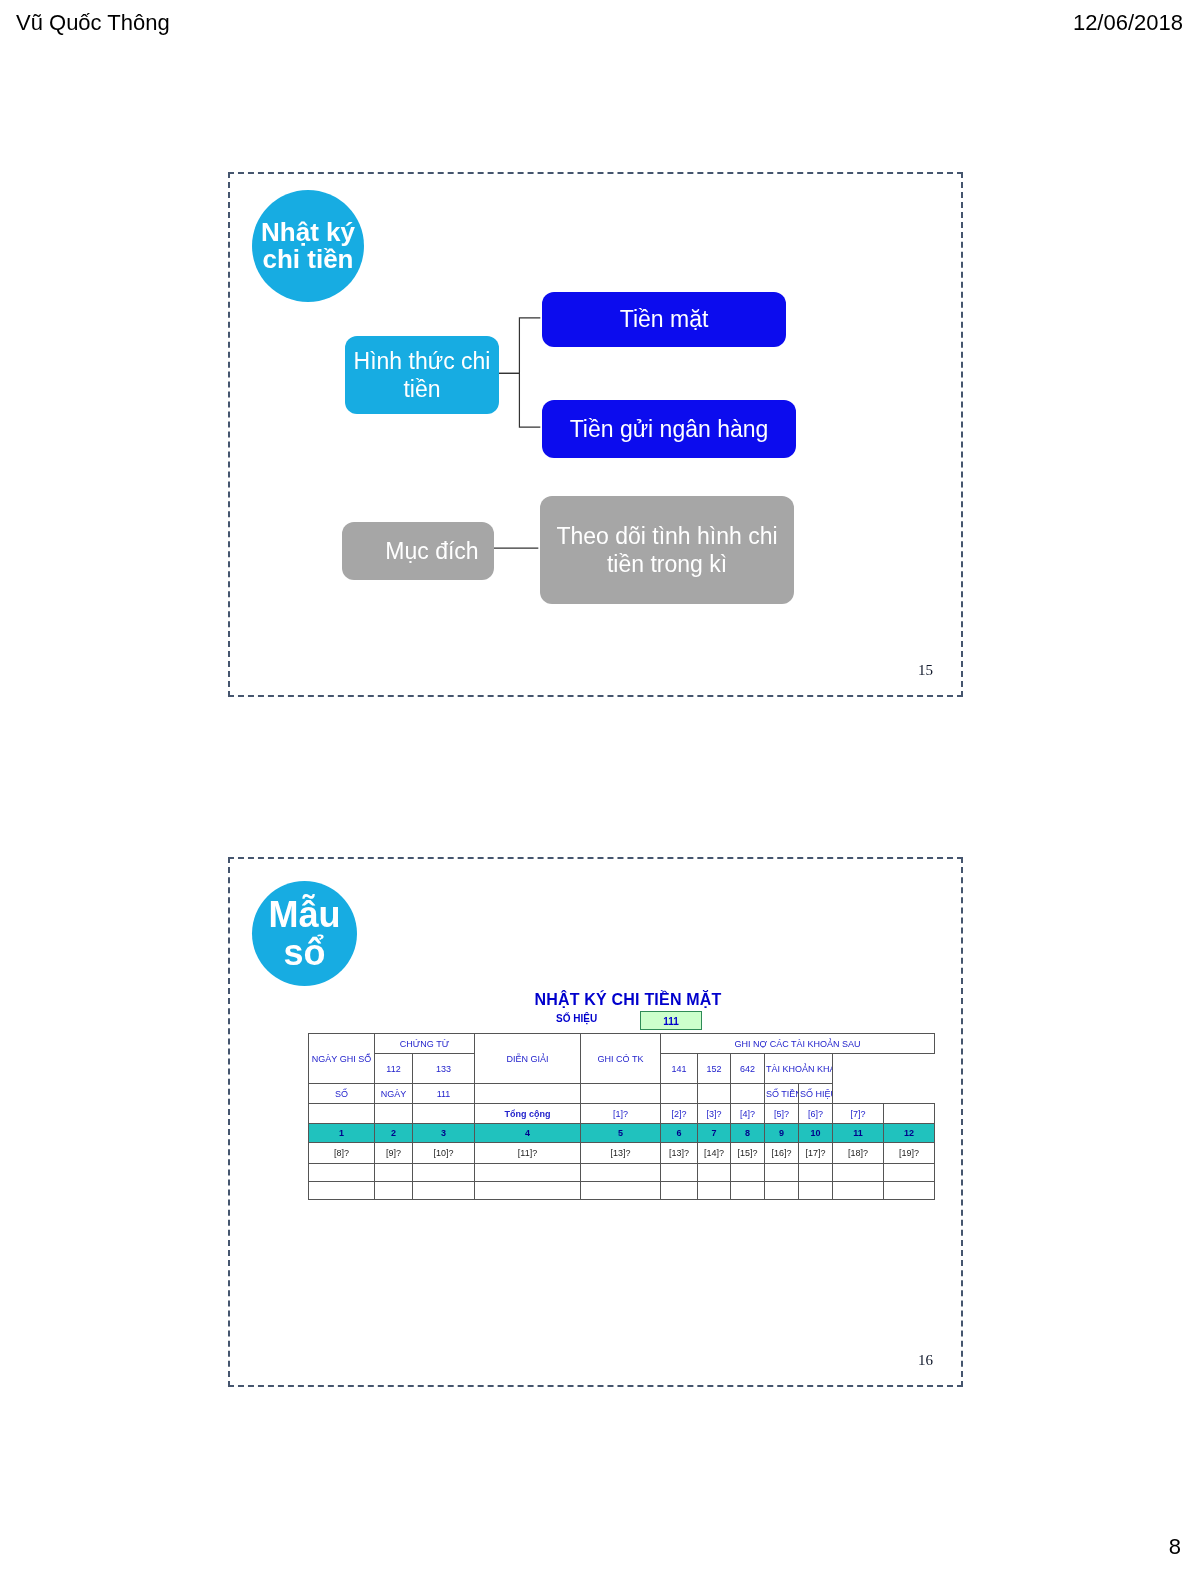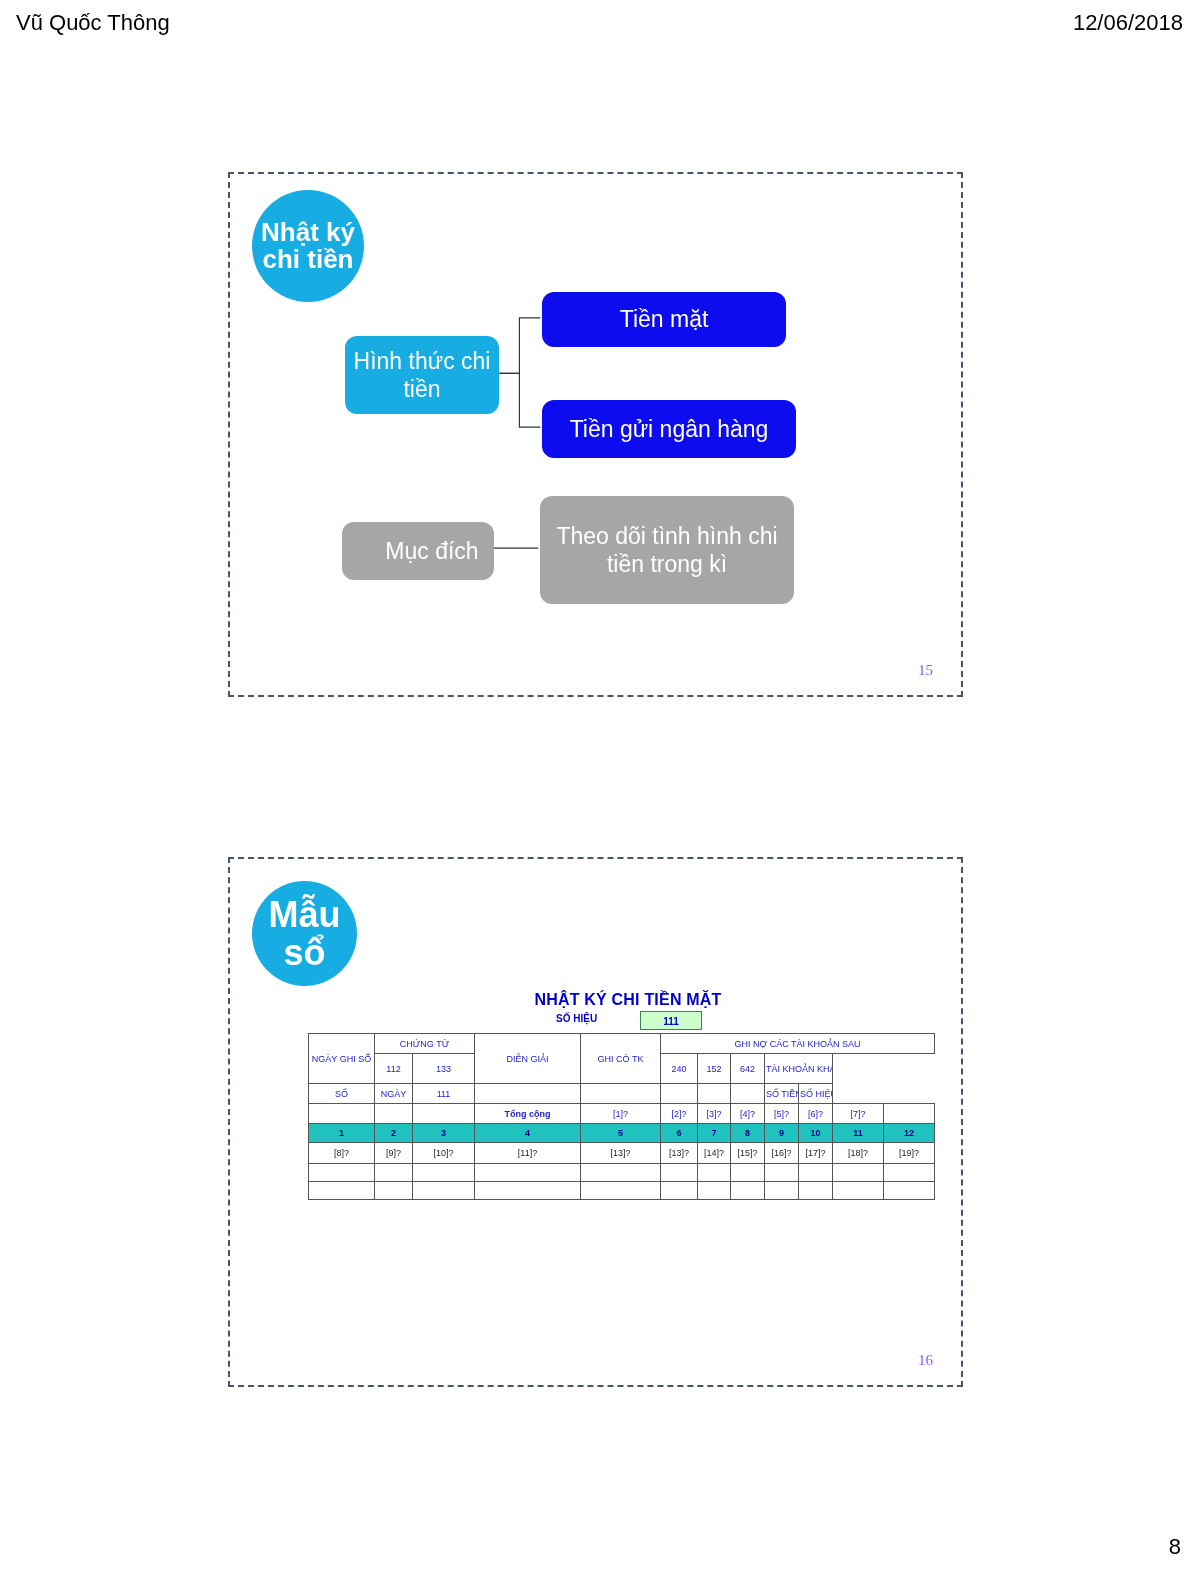--- a/index.html
+++ b/index.html
@@ -56,21 +56,21 @@
     box-sizing: border-box;
   }
   #slide-1 { left: 228px; top: 172px;  width: 735px; height: 525px; }
   #slide-2 { left: 228px; top: 857px;  width: 735px; height: 530px; }
 
   .slide-number {
     position: absolute;
     right: 28px;
     bottom: 16px;
     font-size: 15px;
-    color: #8b5cf6;
+    color: #0f172a;
     font-family: "Liberation Serif", serif;
   }
 
   
   .badge {
     position: absolute;
     border-radius: 50%;
     background: #17ACE2;
     color: #ffffff;
     font-weight: bold;
@@ -260,21 +260,21 @@
         <tr class="hdr">
           <td rowspan="2">NGÀY GHI SỔ</td>
           <td colspan="2">CHỨNG TỪ</td>
           <td rowspan="2">DIỄN GIẢI</td>
           <td rowspan="2">GHI CÓ TK</td>
           <td colspan="7">GHI NỢ CÁC TÀI KHOẢN SAU</td>
         </tr>
         <tr class="tall">
           <td>112</td>
           <td>133</td>
-          <td>240</td>
+          <td>141</td>
           <td>152</td>
           <td>642</td>
           <td colspan="2">TÀI KHOẢN KHÁC</td>
         </tr>
         <tr class="hdr">
           <td>SỐ</td>
           <td>NGÀY</td>
           <td>111</td>
           <td></td>
           <td></td>

